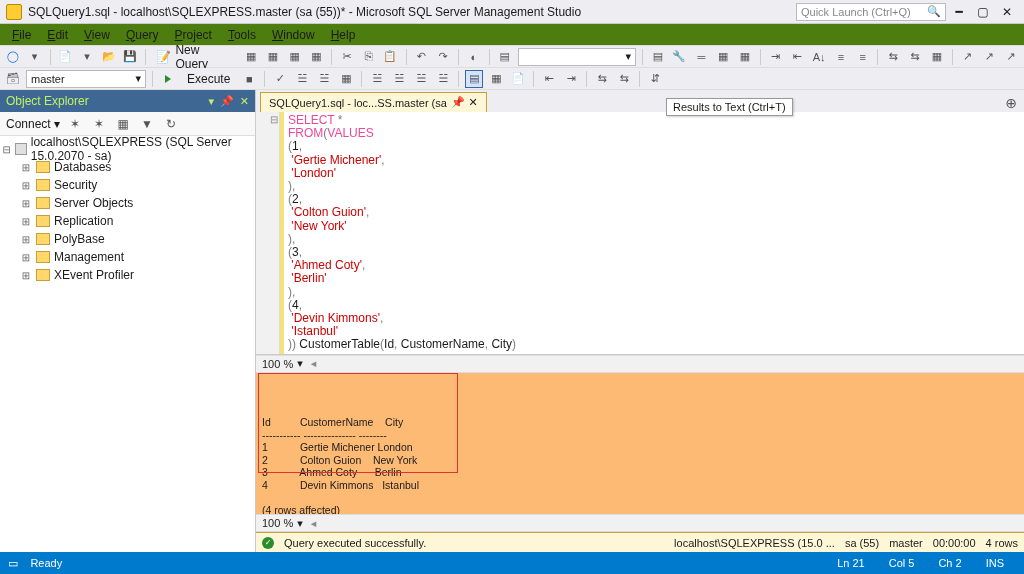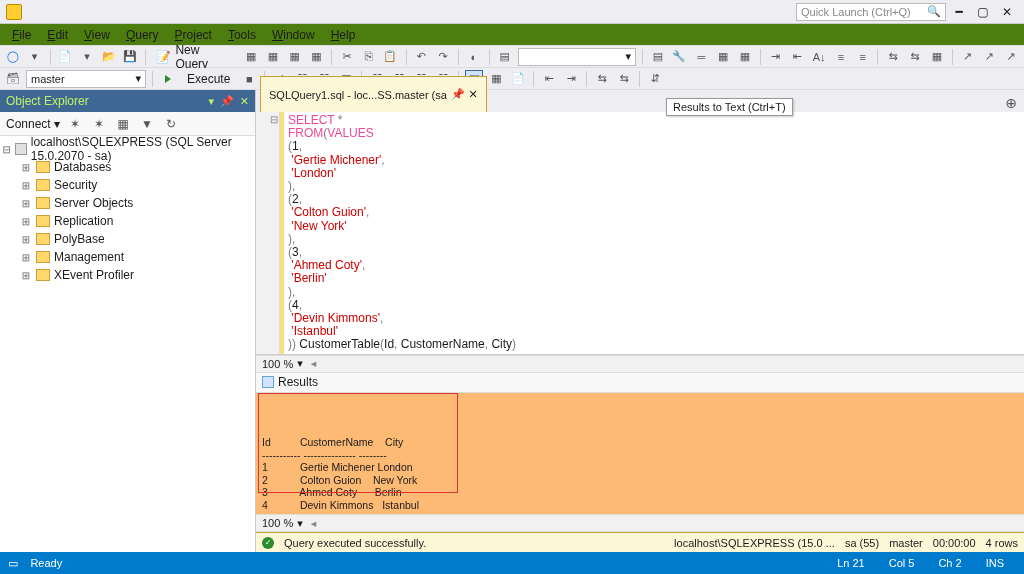--- a/index.html
+++ b/index.html
@@ -28,21 +28,21 @@
 .oe-header .hdr-btns { display: flex; gap: 6px; font-size: 11px; }
 .oe-connect { height: 24px; display: flex; align-items: center; padding: 0 6px; gap: 6px; border-bottom: 1px solid #ddd; background: #f8f8f8; }
 .oe-connect span { font-size: 12px; }
 .oe-tree { flex: 1; padding: 4px 2px; overflow: auto; }
 .tree-row { display: flex; align-items: center; height: 18px; font-size: 12px; }
 .tree-row .exp { width: 12px; text-align: center; color: #666; font-size: 10px; }
 .tree-row .ficon { width: 14px; height: 12px; background: #ffd76b; border: 1px solid #c7a037; margin: 0 4px; }
 .tree-row.server .ficon { background: #e0e0e0; border-color: #999; }
 .doc-area { flex: 1; display: flex; flex-direction: column; min-width: 0; background: #fff; }
 .doc-tabs { height: 22px; background: #eeeef2; display: flex; align-items: flex-end; padding: 0 4px; position: relative; }
-.doc-tab { height: 36px; background: #fdf6d7; border: 1px solid #c7a037; border-bottom: none; padding: 0 8px; font-size: 11px; display: flex; align-items: center; gap: 4px; }
+.doc-tab { height: 20px; background: #fdf6d7; border: 1px solid #c7a037; border-bottom: none; padding: 0 8px; font-size: 11px; display: flex; align-items: center; gap: 4px; }
 .doc-tabs .plus-btn { margin-left: auto; width: 18px; height: 18px; display: flex; align-items: center; justify-content: center; font-size: 14px; color: #555; }
 .tooltip { position: absolute; left: 410px; top: 8px; background: #fff; border: 1px solid #999; padding: 2px 6px; font-size: 11px; box-shadow: 1px 1px 2px rgba(0,0,0,0.2); z-index: 10; }
 .editor-wrap { flex: 0 0 240px; display: flex; border-bottom: 1px solid #ccc; position: relative; }
 .gutter { width: 24px; background: #f1f1f1; border-right: 1px solid #ddd; }
 .yellow-bar { width: 4px; background: #f7e27a; }
 .code { flex: 1; padding: 2px 4px; font-family: Consolas, monospace; font-size: 12px; line-height: 13.2px; white-space: pre; overflow: auto; }
 .kw { color: #ec4899; }
 .gray { color: #808080; }
 .str { color: #cc0000; }
 .zoom-row { height: 18px; background: #f1f1f1; border-top: 1px solid #ddd; border-bottom: 1px solid #ddd; display: flex; align-items: center; padding: 0 6px; font-size: 11px; gap: 4px; }
@@ -56,20 +56,21 @@
 .status-bar { height: 22px; background: #007acc; color: #fff; display: flex; align-items: center; padding: 0 8px; font-size: 11px; }
 .status-bar .cell { padding: 0 12px; }
 .status-bar .stretch { flex: 1; }
 .outline-marker { position: absolute; left: 14px; color: #888; font-size: 10px; }
 </style>
 </head>
 <body>
 
 <div class="title-bar">
   <div class="app-icon"></div>
+  <div class="title-text">SQLQuery1.sql - localhost\SQLEXPRESS.master (sa (55))* - Microsoft SQL Server Management Studio</div>
   <div class="spacer"></div>
   <div class="quick-launch">
     <span>Quick Launch (Ctrl+Q)</span>
     <span>🔍</span>
   </div>
   <div class="win-btn">━</div>
   <div class="win-btn">▢</div>
   <div class="win-btn">✕</div>
 </div>
 
@@ -276,24 +277,20 @@
 <span class="gray">))</span><span class=""> CustomerTable</span><span class="gray">(</span><span class="">Id</span><span class="gray">,</span><span class=""> CustomerName</span><span class="gray">,</span><span class=""> City</span><span class="gray">)</span>
 </div>
     </div>
 
     <div class="zoom-row">
       <span>100 %</span>
       <span>▾</span>
       <span style="margin-left:4px;color:#888">◂</span>
     </div>
 
-    <div class="results-tab">
-      <div class="ric"></div>
-      <span>Results</span>
-    </div>
 
     <div class="results-body">
       <div class="red-box" style="left:2px;top:0px;width:200px;height:100px"></div>
       <div id="results-text">Id          CustomerName    City
 ----------- --------------- --------
 1           Gertie Michener London
 2           Colton Guion    New York
 3           Ahmed Coty      Berlin
 4           Devin Kimmons   Istanbul
 

